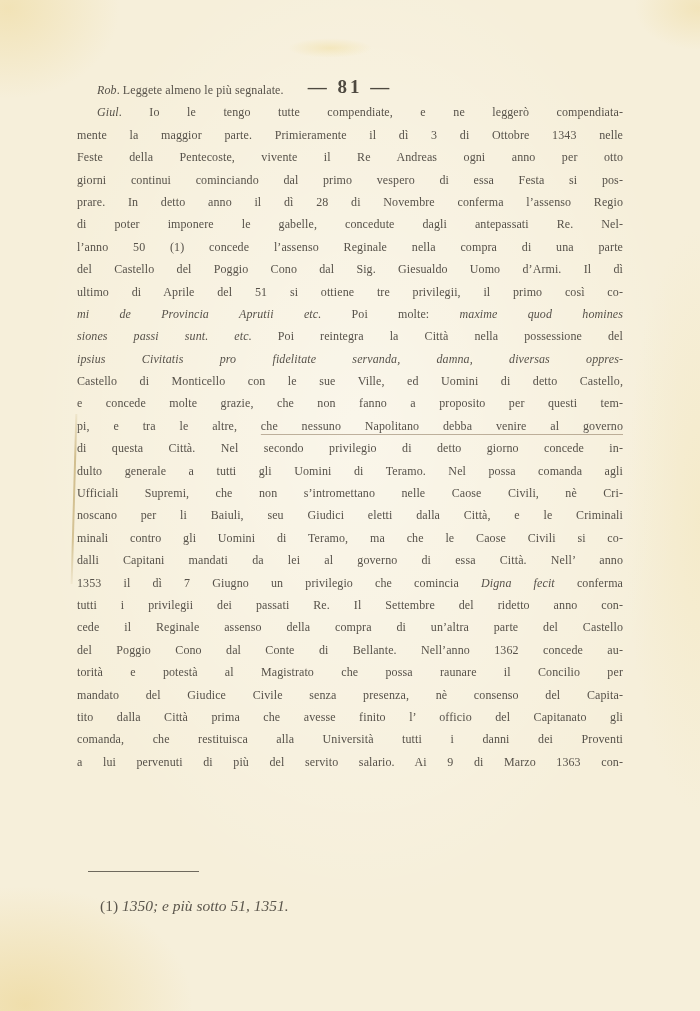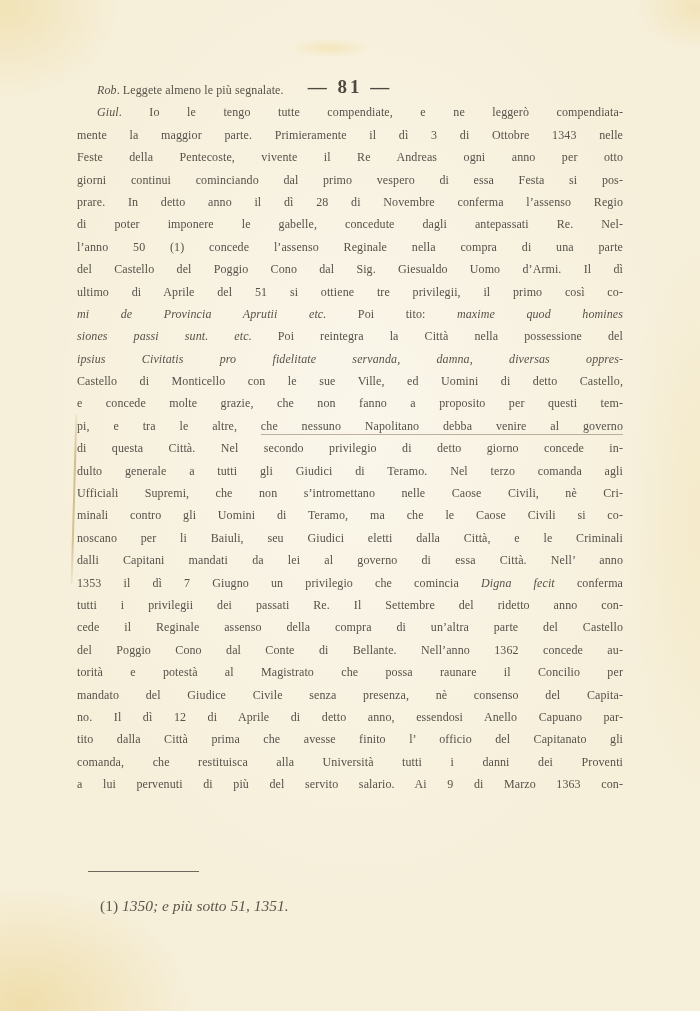--- a/index.html
+++ b/index.html
@@ -94,39 +94,38 @@
       <div class="line indent no-just"><span class="it">Rob</span><span>. Leggete almeno le più segnalate.</span></div>
       <div class="line indent"><span class="it">Giul</span><span>. Io le tengo tutte compendiate, e ne leggerò compendiata-</span></div>
       <div class="line"><span>mente la maggior parte. Primieramente il dì 3 di Ottobre 1343 nelle</span></div>
       <div class="line"><span>Feste della Pentecoste, vivente il Re Andreas ogni anno per otto</span></div>
       <div class="line"><span>giorni continui cominciando dal primo vespero di essa Festa si pos-</span></div>
       <div class="line"><span>prare. In detto anno il dì 28 di Novembre conferma l’assenso Regio</span></div>
       <div class="line"><span>di poter imponere le gabelle, concedute dagli antepassati Re. Nel-</span></div>
       <div class="line"><span>l’anno 50 (1) concede l’assenso Reginale nella compra di una parte</span></div>
       <div class="line"><span>del Castello del Poggio Cono dal Sig. Giesualdo Uomo d’Armi. Il dì</span></div>
       <div class="line"><span>ultimo di Aprile del 51 si ottiene tre privilegii, il primo così co-</span></div>
-      <div class="line"><span class="it">mi de Provincia Aprutii etc.</span><span> Poi tito: </span><span class="it">maxime quod homines</span></div>
+      <div class="line"><span class="it">mi de Provincia Aprutii etc.</span><span> Poi molte: </span><span class="it">maxime quod homines</span></div>
       <div class="line"><span class="it">siones passi sunt. etc.</span><span> Poi reintegra la Città nella possessione del</span></div>
       <div class="line"><span class="it">ipsius Civitatis pro fidelitate servanda, damna, diversas oppres-</span></div>
       <div class="line"><span>Castello di Monticello con le sue Ville, ed Uomini di detto Castello,</span></div>
       <div class="line"><span>e concede molte grazie, che non fanno a proposito per questi tem-</span></div>
       <div class="line"><span>pi, e tra le altre, </span><span class="ul">che nessuno Napolitano debba venire al governo</span></div>
       <div class="line"><span>di questa Città. Nel secondo privilegio di detto giorno concede in-</span></div>
-      <div class="line"><span>dulto generale a tutti gli Giudici di Teramo. Nel terzo comanda agli</span></div>
+      <div class="line"><span>dulto generale a tutti gli Uomini di Teramo. Nel possa comanda agli</span></div>
       <div class="line"><span>Ufficiali Supremi, che non s’intromettano nelle Caose Civili, nè Cri-</span></div>
+      <div class="line"><span>noscano per li Baiuli, seu Giudici eletti dalla Città, e le Criminali</span></div>
       <div class="line"><span>minali contro gli Uomini di Teramo, ma che le Caose Civili si co-</span></div>
-      <div class="line"><span>noscano per li Baiuli, seu Giudici eletti dalla Città, e le Criminali</span></div>
       <div class="line"><span>dalli Capitani mandati da lei al governo di essa Città. Nell’ anno</span></div>
       <div class="line"><span>1353 il dì 7 Giugno un privilegio che comincia </span><span class="it">Digna fecit</span><span> conferma</span></div>
       <div class="line"><span>tutti i privilegii dei passati Re. Il Settembre del ridetto anno con-</span></div>
       <div class="line"><span>cede il Reginale assenso della compra di un’altra parte del Castello</span></div>
       <div class="line"><span>del Poggio Cono dal Conte di Bellante. Nell’anno 1362 concede au-</span></div>
       <div class="line"><span>torità e potestà al Magistrato che possa raunare il Concilio per</span></div>
       <div class="line"><span>mandato del Giudice Civile senza presenza, nè consenso del Capita-</span></div>
-      <div class="line"><span>no. Il dì 12 di Aprile di detto anno, essendosi Anello Capuano par-</span></div>
       <div class="line"><span>tito dalla Città prima che avesse finito l’ officio del Capitanato gli</span></div>
       <div class="line"><span>comanda, che restituisca alla Università tutti i danni dei Proventi</span></div>
       <div class="line"><span>a lui pervenuti di più del servito salario. Ai 9 di Marzo 1363 con-</span></div>
     </div>
 
   <div class="fold-line"></div>
 
   <div class="footnote-rule"></div>
 
   <div class="footnote">

